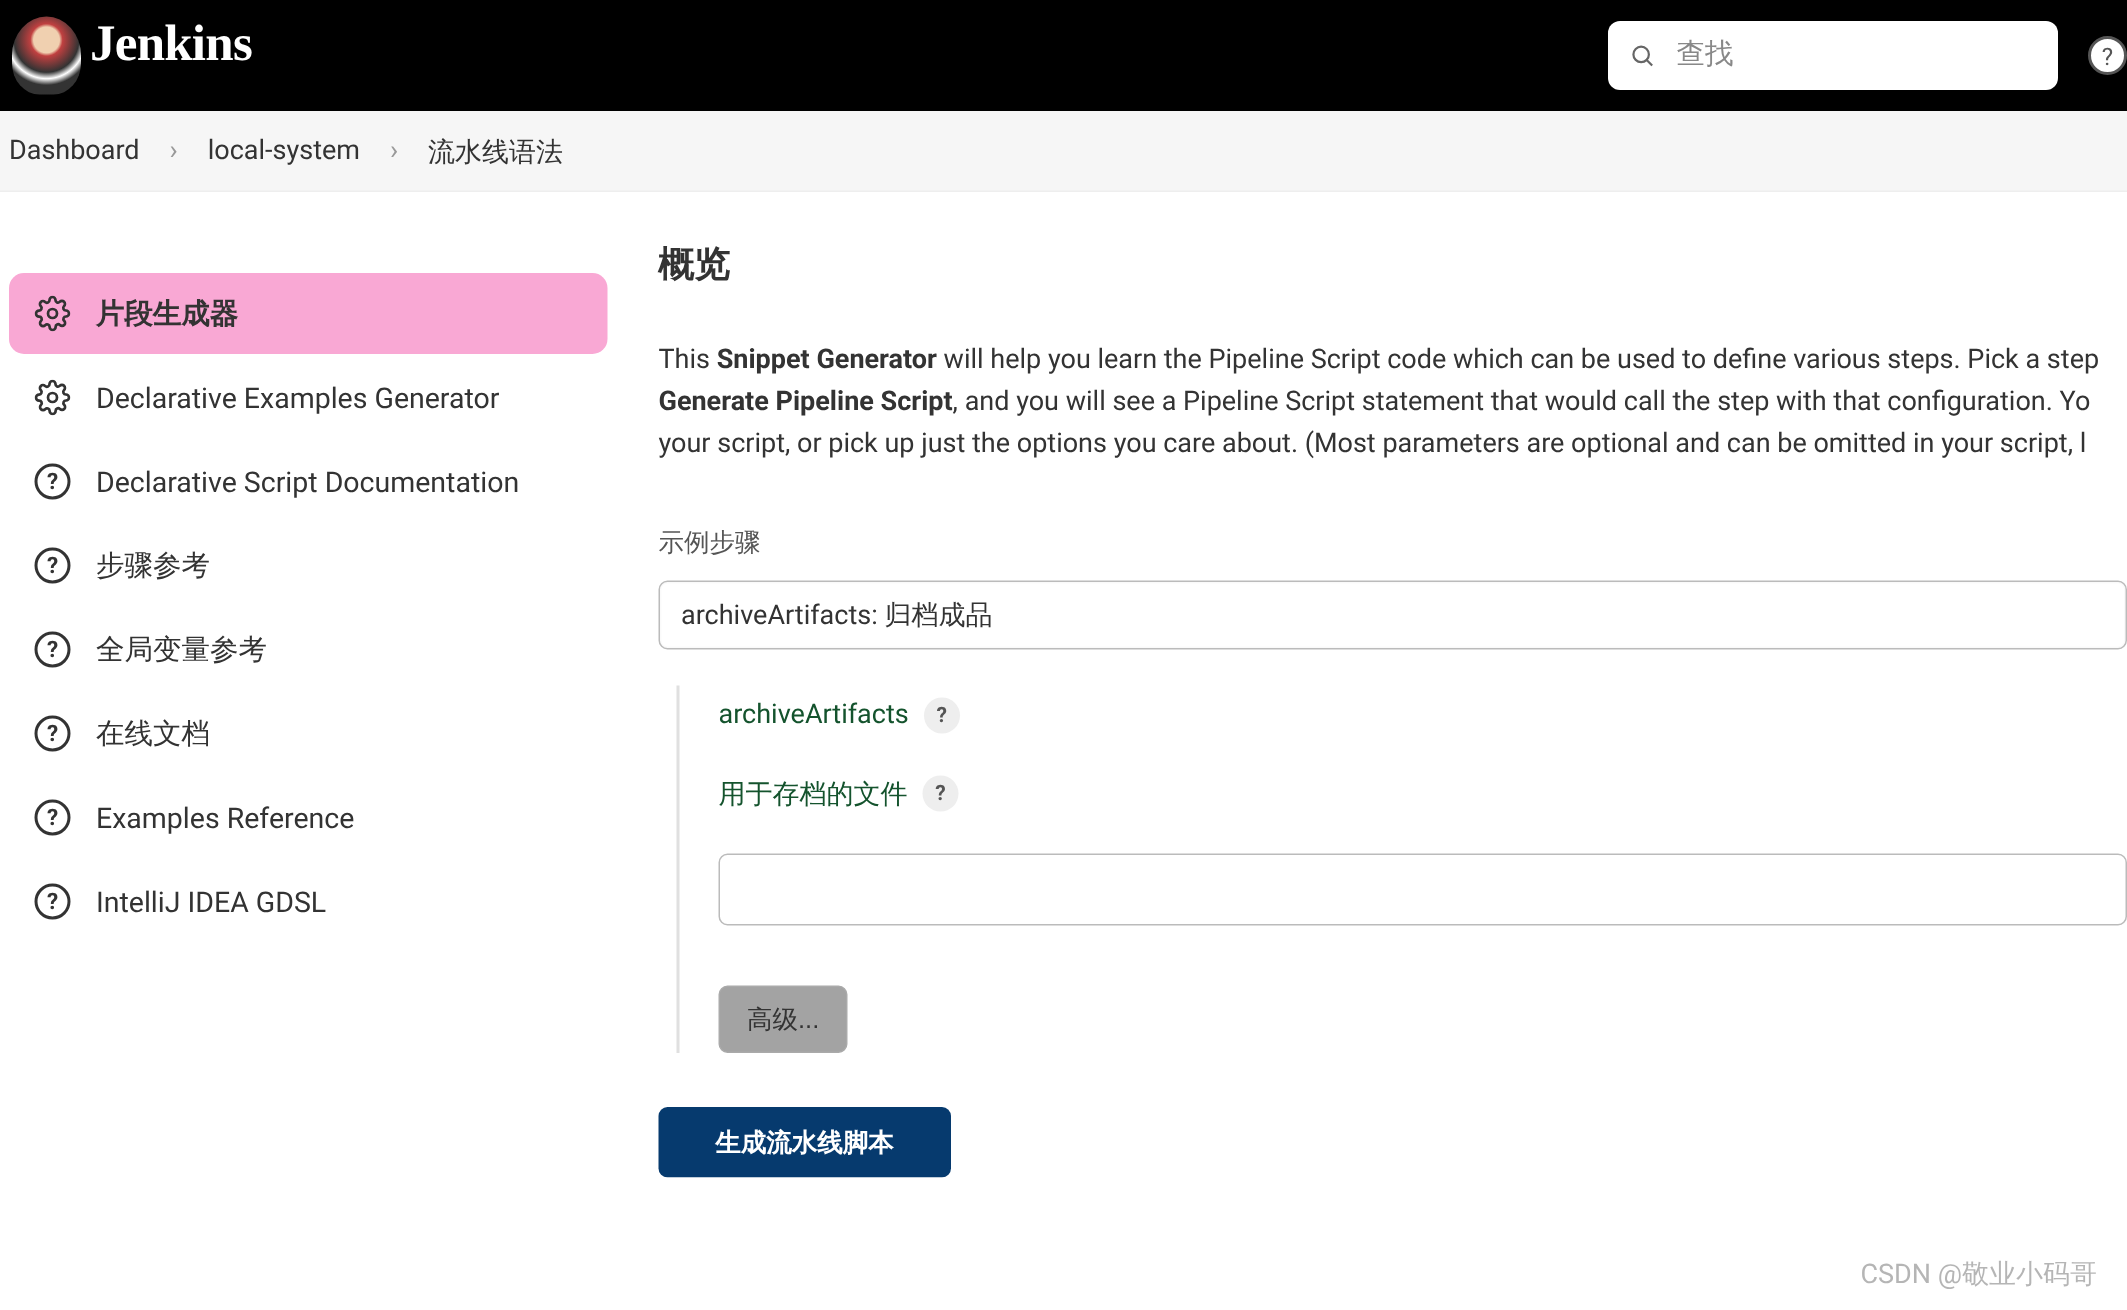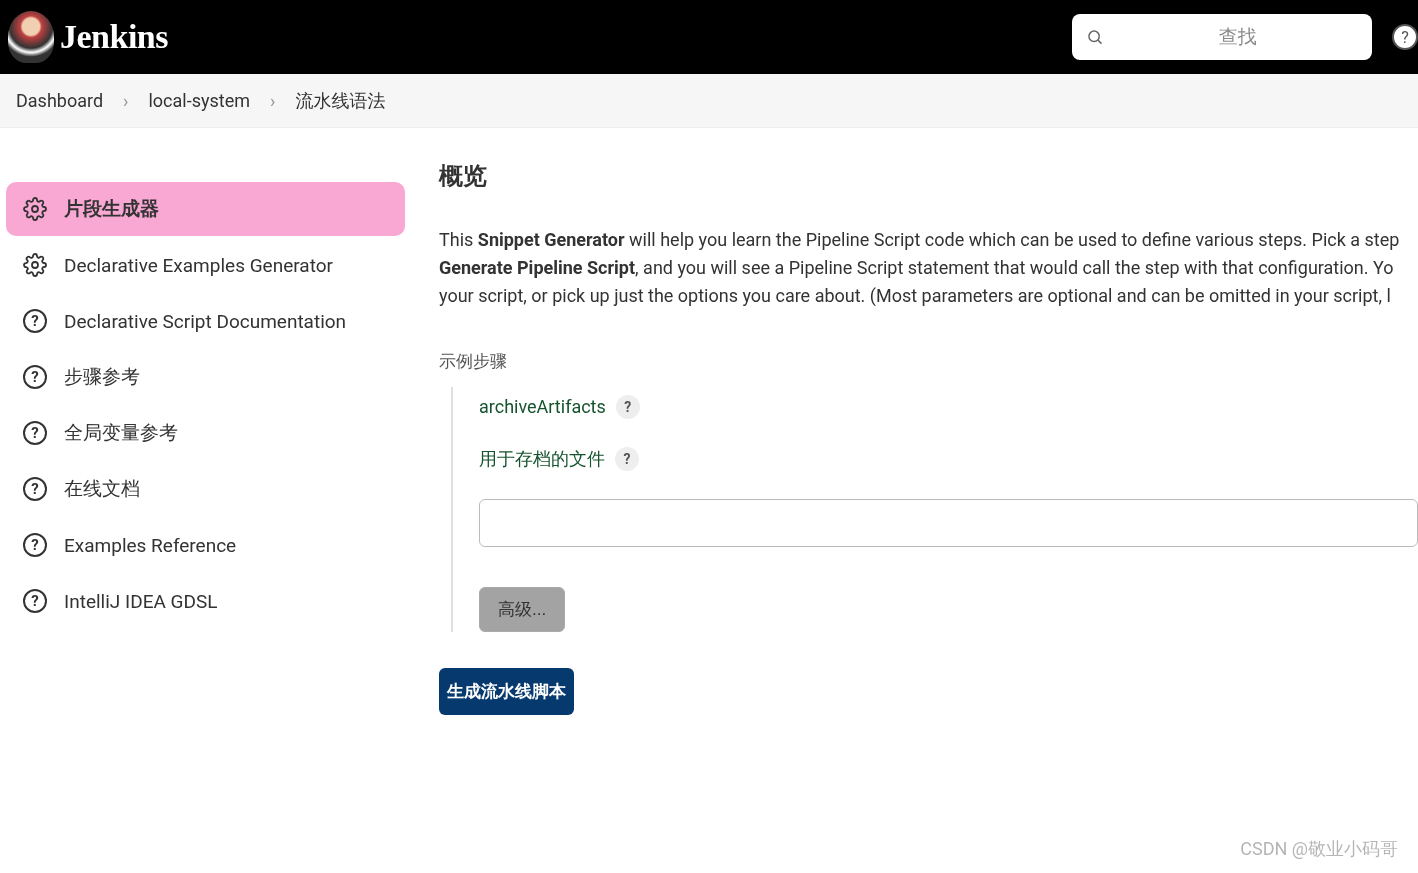--- a/index.html
+++ b/index.html
@@ -18,21 +18,21 @@
       background: #000;
       color: #fff;
       height: 74px;
       display: flex;
       align-items: center;
       padding: 0 0 0 8px;
       justify-content: space-between;
     }
     .logo-container {
       display: flex;
-      align-items: center;
+      align-items: flex-start;
     }
     .logo-img {
       width: 46px;
       height: 52px;
       margin-right: 6px;
       background: radial-gradient(circle at 50% 30%, #f0d0b0 20%, #c04040 25%, #333 50%, #fff 60%, #333 70%);
       border-radius: 50% 50% 40% 40%;
       position: relative;
     }
     .logo-text {
@@ -62,21 +62,20 @@
       fill: none;
       stroke-width: 2;
     }
     .search-box input {
       border: none;
       outline: none;
       font-size: 19px;
       color: #ec4899;
       margin-left: 14px;
       width: 100%;
-      text-align: center;
     }
     .search-box input::placeholder {
       color: #888;
     }
     .help-btn {
       margin-left: 20px;
       width: 26px;
       height: 26px;
       border: 2px solid #555;
       border-radius: 50%;
@@ -86,21 +85,21 @@
       font-size: 16px;
       color: #555;
       background: #fff;
     }
     .breadcrumb-bar {
       background: #f6f6f6;
       border-bottom: 1px solid #eee;
       height: 54px;
       display: flex;
       align-items: center;
-      padding: 0 14px;
+      padding: 0 4px;
       font-size: 18px;
       color: #444;
     }
     .breadcrumb-item {
       padding: 4px 2px;
       color: #333;
       cursor: pointer;
     }
     .breadcrumb-sep {
       margin: 0 18px;
@@ -237,21 +236,21 @@
       padding: 10px 18px;
       font-size: 17px;
       border-radius: 6px;
       cursor: pointer;
       color: #333;
     }
     .btn-primary {
       background: #063a6e;
       color: #fff;
       border: none;
-      padding: 12px 8px;
+      padding: 12px 38px;
       font-size: 17px;
       font-weight: bold;
       border-radius: 6px;
       cursor: pointer;
       margin-top: 36px;
     }
     .watermark {
       position: fixed;
       bottom: 12px;
       right: 20px;
@@ -346,20 +345,23 @@
   </div>
 
   <div class="content">
     <h2>概览</h2>
     <p class="description">
       <span>This </span><b>Snippet Generator</b><span> will help you learn the Pipeline Script code which can be used to define various steps. Pick a step </span><b>Generate Pipeline Script</b><span>, and you will see a Pipeline Script statement that would call the step with that configuration. Yo</span><br><span> your script, or pick up just the options you care about. (Most parameters are optional and can be omitted in your script, l</span>
     </p>
 
 
     <div class="field-label">示例步骤</div>
+    <div class="select-box">
+      <span>archiveArtifacts: 归档成品</span>
+    </div>
 
     <div class="nested-form">
       <div class="form-row">
         <span class="form-row-label">archiveArtifacts</span>
         <span class="help-circle-small">?</span>
       </div>
       <div class="form-row">
         <span class="form-row-label">用于存档的文件</span>
         <span class="help-circle-small">?</span>
       </div>

